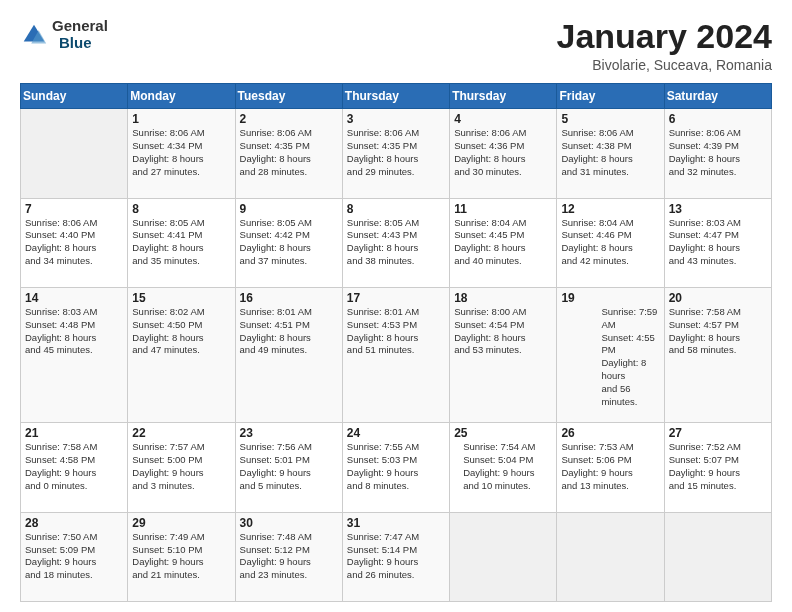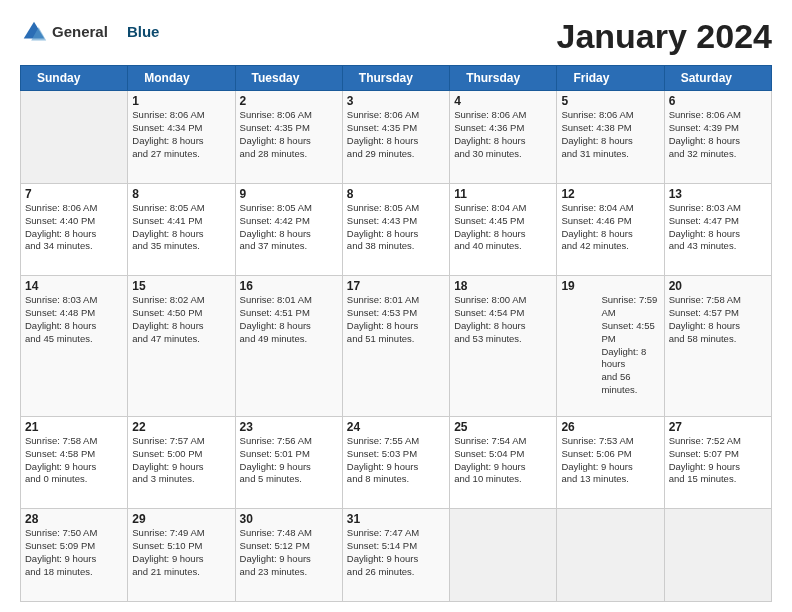--- a/index.html
+++ b/index.html
@@ -23,22 +23,22 @@
       align-items: flex-start;
       margin-bottom: 10px;
     }
     .logo {
       display: flex;
       align-items: center;
       gap: 4px;
     }
     .logo-text {
       display: flex;
+      flex-direction: column;
       line-height: 1.1;
-      gap: 12px;
     }
     .logo-general {
       font-size: 15px;
       font-weight: bold;
       color: #333;
     }
     .logo-blue {
       font-size: 15px;
       font-weight: bold;
       color: #0c4a6e;
@@ -66,21 +66,21 @@
       flex: 1;
       border-collapse: collapse;
       width: 100%;
       table-layout: fixed;
     }
     .calendar thead tr th {
       background: #2a6db5;
       color: #fff;
       font-size: 12px;
       font-weight: bold;
-      padding: 5px 16px;
+      padding: 5px 2px;
       text-align: left;
       border: 1px solid #1a5a9a;
     }
     .calendar tbody tr td {
       border: 1px solid #ccc;
       vertical-align: top;
       padding: 3px 4px;
       font-size: 10px;
       color: #222;
       background: #fff;
@@ -115,20 +115,21 @@
         <polygon points="15,4 26,22 4,22" fill="#2a6db5"></polygon>
         <polygon points="20,10 28,24 12,24" fill="#5599cc" opacity="0.6"></polygon>
       </svg>
       <div class="logo-text">
         <span class="logo-general">General</span>
         <span class="logo-blue">Blue</span>
       </div>
     </div>
     <div class="title-block">
       <div class="main-title">January 2024</div>
+      <div class="subtitle">Bivolarie, Suceava, Romania</div>
     </div>
   </div>
 
   <table class="calendar">
     <thead>
       <tr id="weekday-row">
           <th>Sunday</th>
           <th>Monday</th>
           <th>Tuesday</th>
           <th>Thursday</th>
@@ -309,21 +310,21 @@
           </td>
           <td>
             <span class="day-number">24</span>
             <div class="cell-text" style="white-space: pre-line;">Sunrise: 7:55 AM
 Sunset: 5:03 PM
 Daylight: 9 hours
 and 8 minutes.</div>
           </td>
           <td>
             <span class="day-number">25</span>
-            <div class="cell-text" style="white-space: pre-line;">Sunrise: 7:54 AM
+            <div class="cell-text" style="white-space: pre-line; margin-left: 9px;">Sunrise: 7:54 AM
 Sunset: 5:04 PM
 Daylight: 9 hours
 and 10 minutes.</div>
           </td>
           <td>
             <span class="day-number">26</span>
             <div class="cell-text" style="white-space: pre-line;">Sunrise: 7:53 AM
 Sunset: 5:06 PM
 Daylight: 9 hours
 and 13 minutes.</div>

